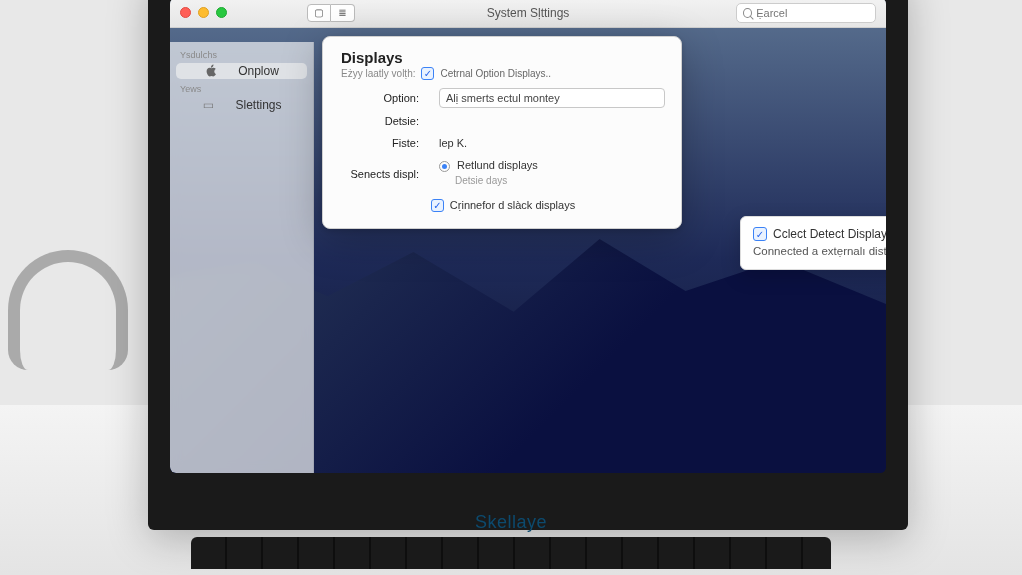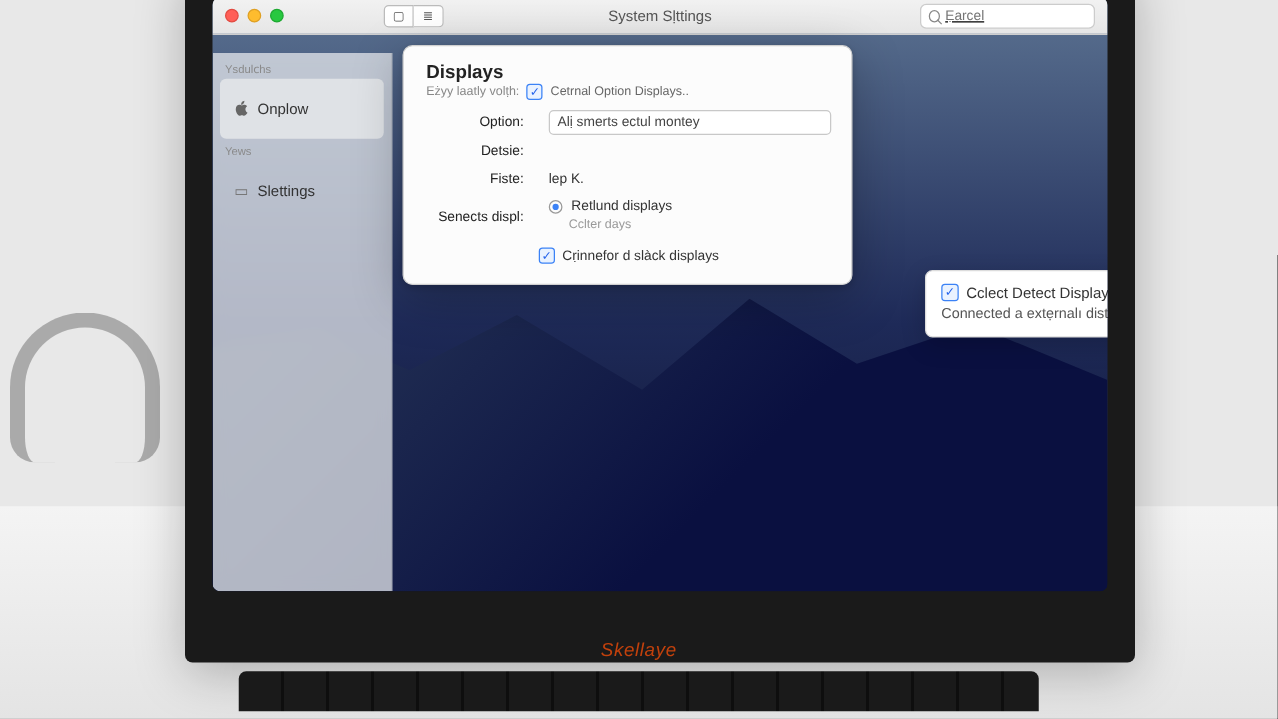--- a/index.html
+++ b/index.html
@@ -87,21 +87,21 @@
       pointer-events: none;
     }
 
     .search-field {
       margin-left: auto;
       width: 140px; height: 20px;
       background: #fff;
       border: 1px solid #ccc;
       border-radius: 5px;
       display: flex; align-items: center;
-      padding: 0 6px; gap: 4px; text-decoration: underline;
+      padding: 0 6px; gap: 4px;
     }
     .search-field input {
       border: none; outline: none;
       font-size: 11px; width: 100%;
       color: #888; background: transparent;
     }
     .mag-icon {
       width: 10px; height: 10px;
       border: 1.2px solid #888; border-radius: 50%;
       position: relative;
@@ -125,25 +125,26 @@
       padding-top: 4px;
       margin-top: 14px;
     }
     .sidebar-section-label {
       font-size: 9px; color: #8a8a8a;
       text-transform: none;
       padding: 4px 10px 2px;
     }
     .sidebar-item {
       display: flex; align-items: center;
-      gap: 6px;
-      padding: 17px 10px;
+      gap: 20px;
+      padding: 1px 10px;
       font-size: 12px; color: #333;
       border-radius: 5px;
       margin: 1px 6px;
+      justify-content: center;
     }
     .sidebar-item.selected {
       background: #dfe2e6;
     }
     .sidebar-icon {
       width: 14px; height: 14px;
       display: flex; align-items: center; justify-content: center;
       font-size: 12px; color: #777;
     }
 
@@ -246,21 +247,21 @@
       opacity: 0.35;
     }
     .desk {
       position: absolute;
       left:0; right:0; bottom:0; height: 170px;
       background: linear-gradient(180deg, #f4f4f4, #e4e4e4);
     }
     .kb-brand {
       position: absolute;
       left: 50%; top: 512px; transform: translateX(-50%);
-      font-size: 15px; color: #c2410c; font-style: italic;
+      font-size: 18px; color: #0c4a6e; 
       letter-spacing: 0.5px;
     }
     .keys {
       position: absolute;
       left: 50%; transform: translateX(-50%);
       top: 537px;
       width: 640px; height: 32px;
       background: repeating-linear-gradient(90deg, #1a1a1a 0 34px, #0e0e0e 34px 36px);
       border-radius: 6px 6px 0 0;
     }
@@ -348,21 +349,21 @@
           <span class="static-value">lep K.</span>
         </div>
 
         <div class="form-row">
           <span class="row-label">Senects displ:</span>
           <div class="radio-stack">
             <div class="radio-line">
               <span class="radio checked"></span>
               <span>Retlund displays</span>
             </div>
-            <div class="radio-line sub">Cclter days</div>
+            <div class="radio-line sub">Detsie days</div>
           </div>
         </div>
 
         <div class="check-row">
           <span class="checkbox">✓</span>
           <span>Cṛinnefor d slàck displays</span>
         </div>
       </div>
 
       <div class="callout">

